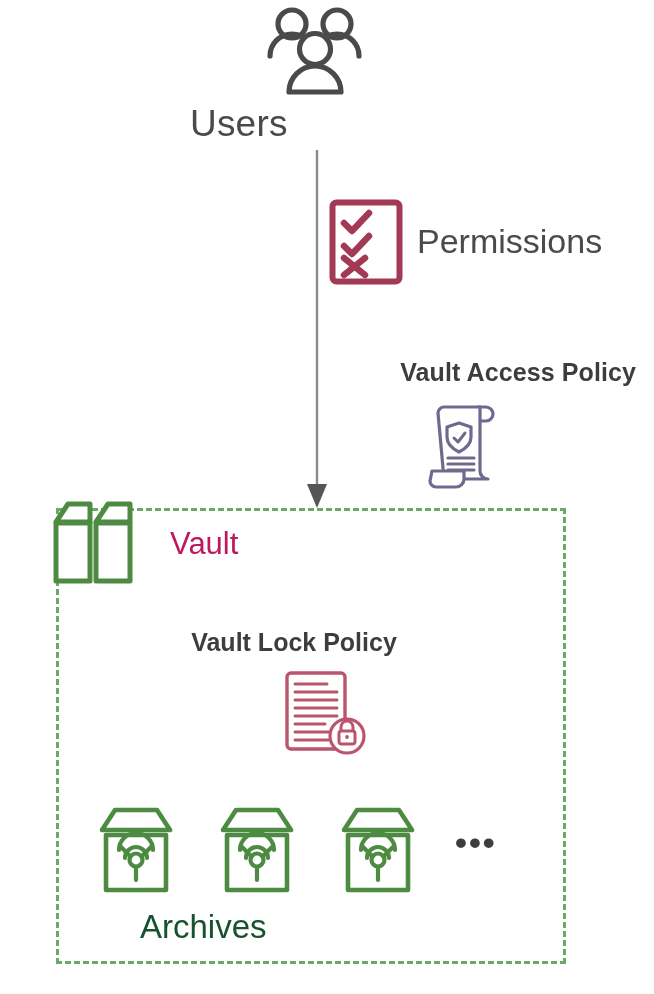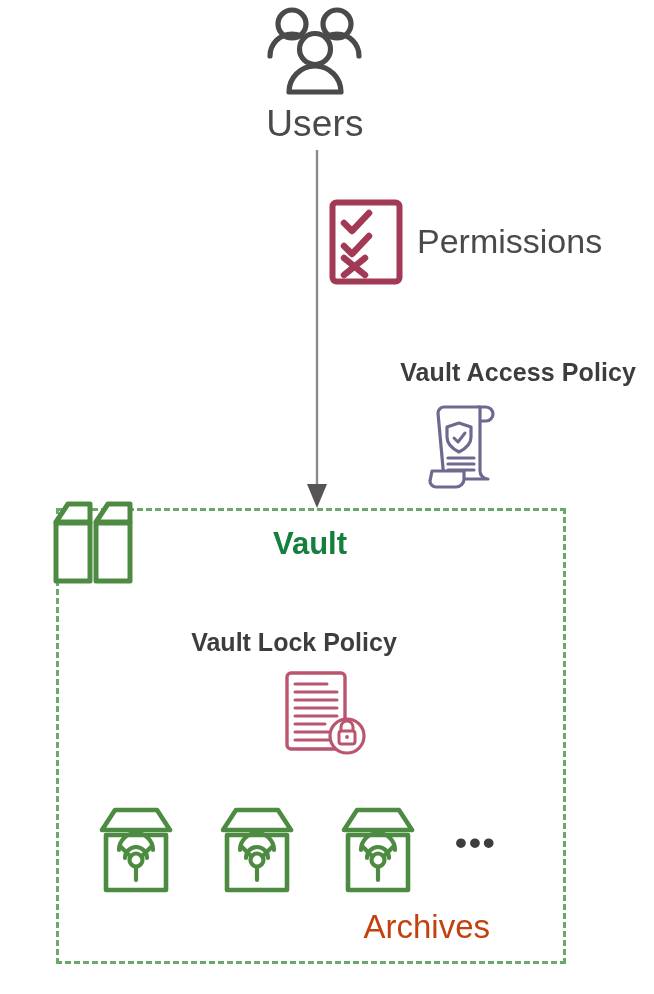--- a/index.html
+++ b/index.html
@@ -18,21 +18,20 @@
     height: 994px;
     background: #ffffff;
     overflow: hidden;
   }
   .abs { position: absolute; }
 
   
   #users-icon { left: 265px; top: 4px; width: 100px; height: 96px; }
   #users-label {
     left: 190px; top: 103px; width: 250px;
-    text-align: center;
     font-size: 37px;
     font-weight: 400;
     color: #4a4a4a;
     letter-spacing: 0.2px;
   }
 
   
   #flow-arrow { left: 297px; top: 150px; width: 40px; height: 360px; }
 
   
@@ -64,24 +63,24 @@
     box-sizing: border-box;
     background: transparent;
   }
 
   
   #vault-icon { left: 52px; top: 496px; width: 90px; height: 92px; }
 
   
   #vault-label {
     left: 170px; top: 526px; width: 280px;
-    text-align: center;
+    text-align: left;
     font-size: 31px;
-    font-weight: 700;
-    color: #15803d;
+    font-weight: 400;
+    color: #be185d;
   }
 
   
   #vlp-label {
     left: 124px; top: 628px; width: 340px;
     text-align: center;
     font-size: 25px;
     font-weight: 700;
     color: #3d3d3d;
   }
@@ -95,24 +94,24 @@
   #archive-ellipsis {
     left: 455px; top: 832px; width: 60px;
     font-size: 34px;
     font-weight: 700;
     color: #3d3d3d;
     letter-spacing: 2px;
     line-height: 20px;
   }
   #archives-label {
     left: 140px; top: 908px; width: 350px;
-    text-align: right;
+    text-align: left;
     font-size: 33px;
     font-weight: 400;
-    color: #c2410c;
+    color: #14532d;
   }
 </style>
 </head>
 <body>
 
 <div id="canvas">
 
   <div class="abs" id="users-icon">
     <svg viewBox="0 0 100 96" width="100" height="96" aria-hidden="true">
       <g fill="none" stroke="#4a4a4a" stroke-width="5.2" stroke-linecap="round" stroke-linejoin="round">

